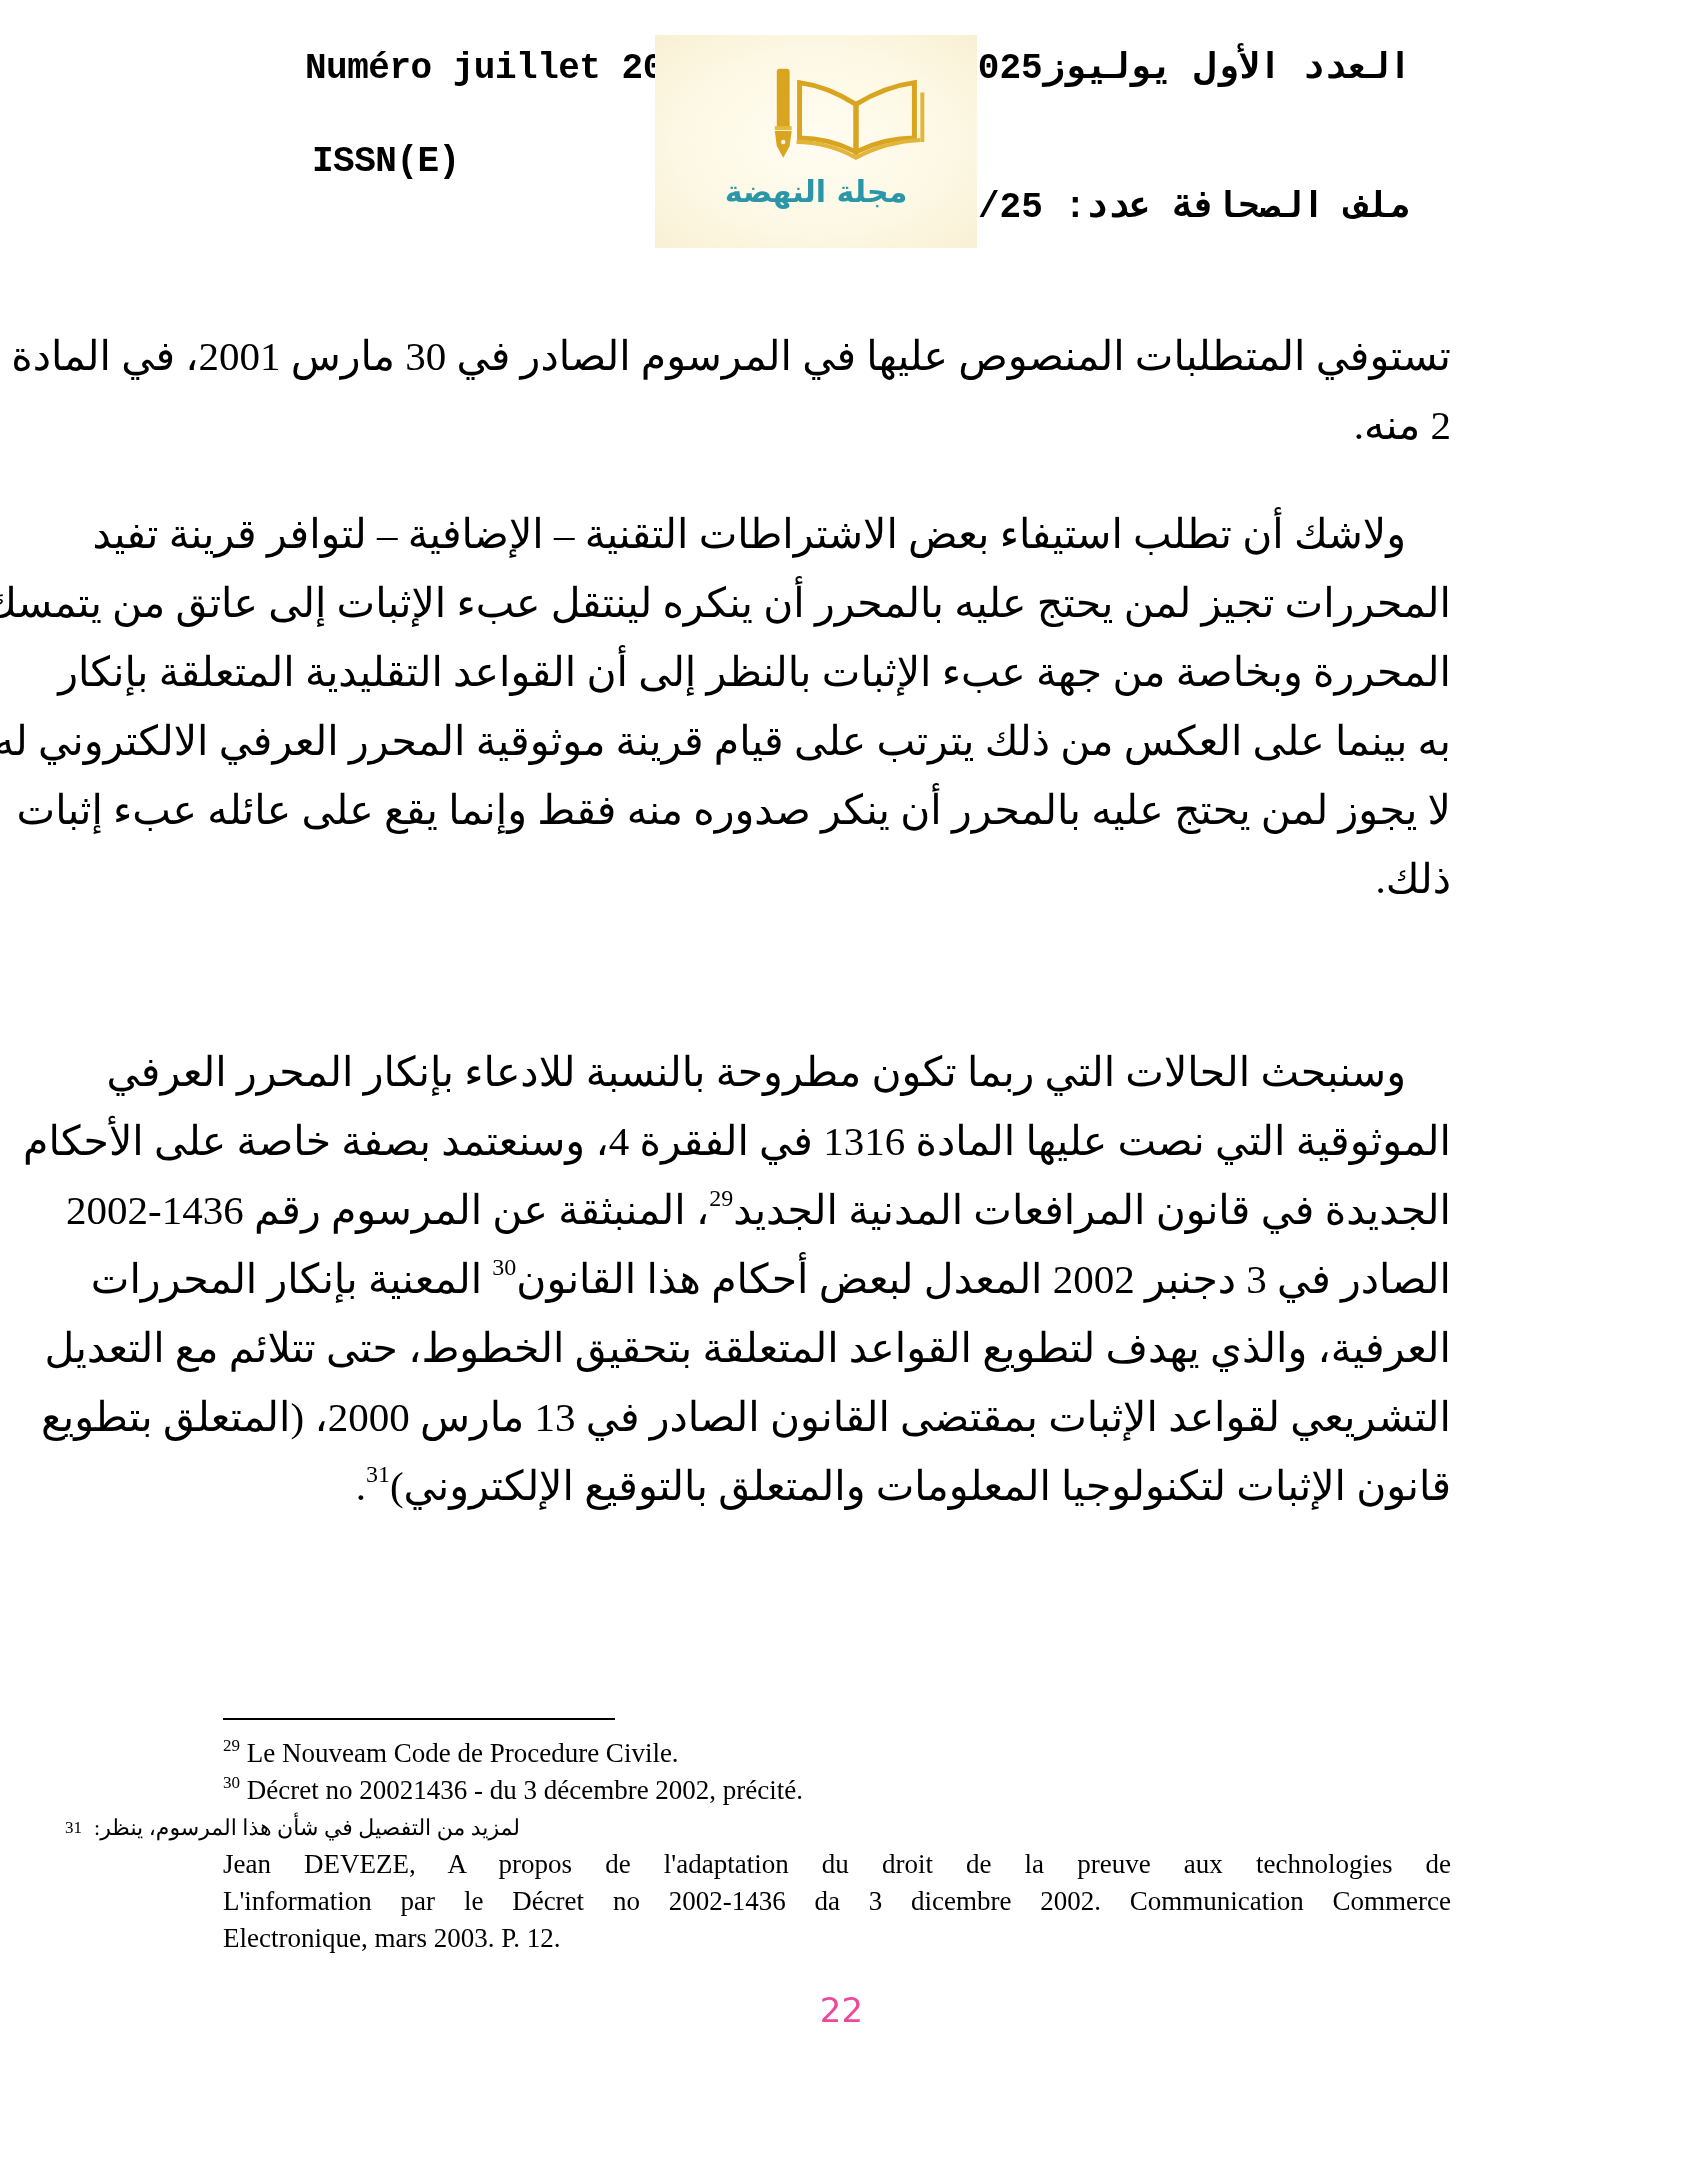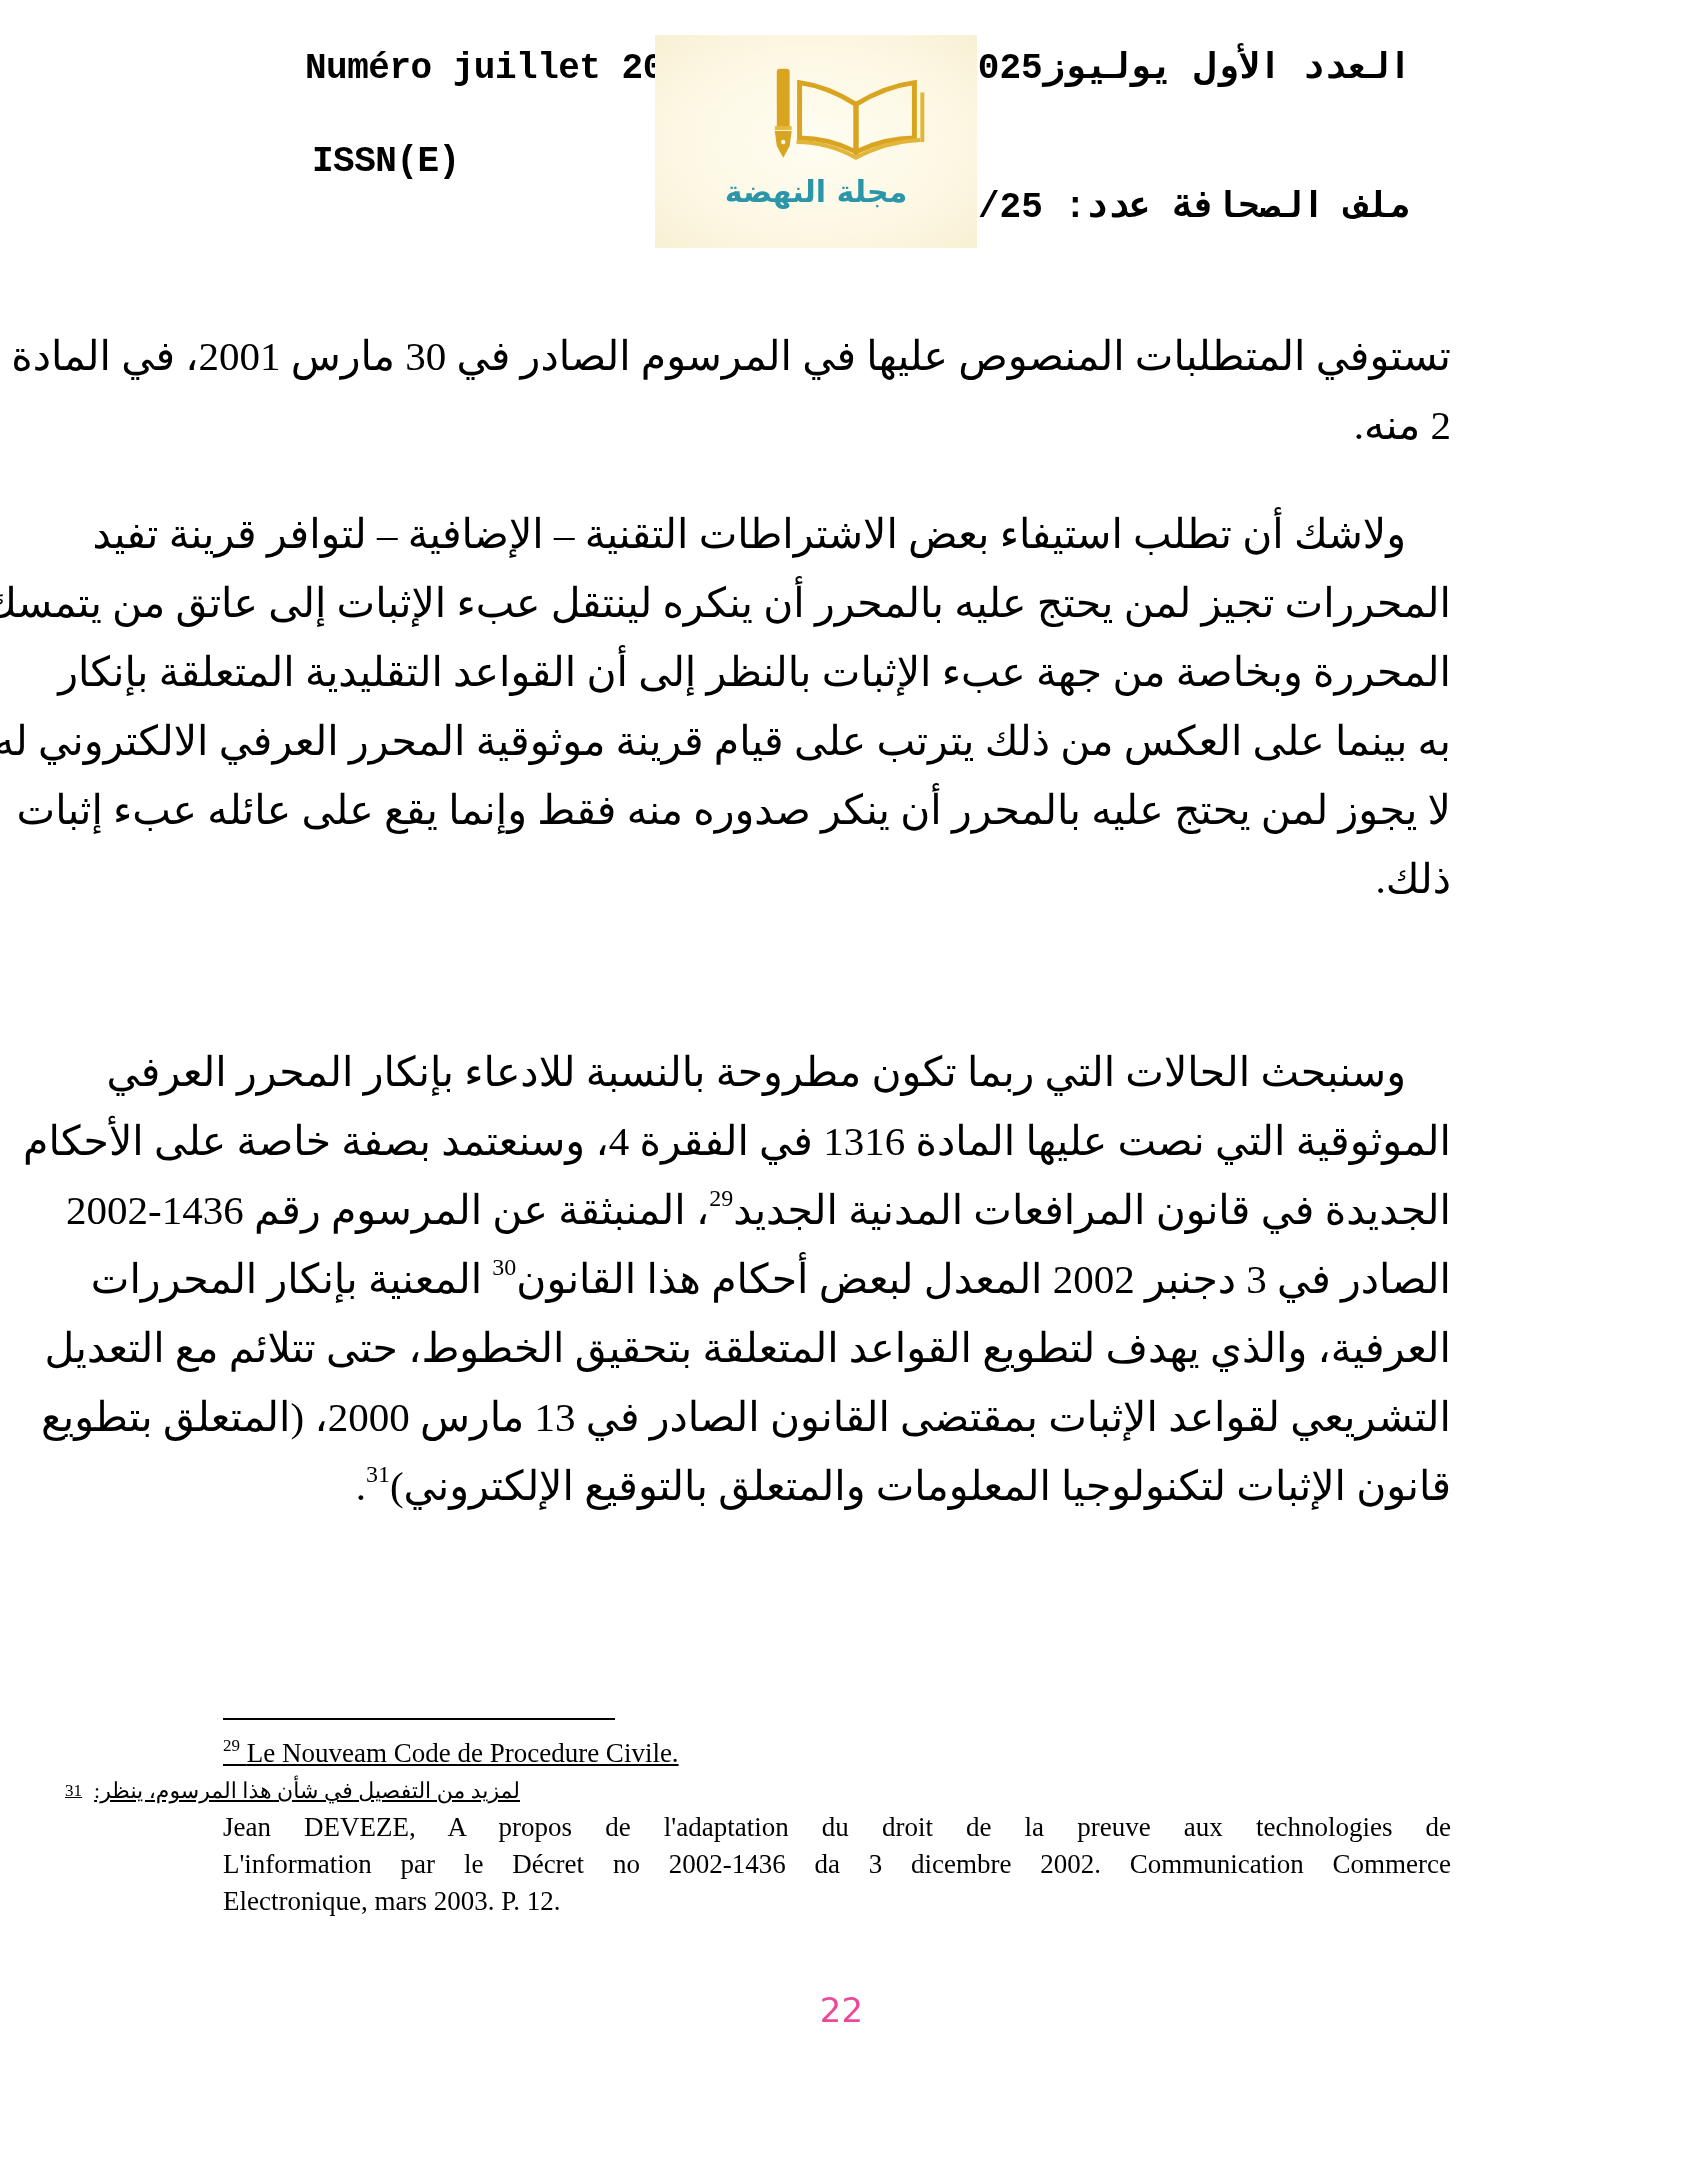--- a/index.html
+++ b/index.html
@@ -19,21 +19,21 @@
     .p1 { top: 322px; }
     .p2 { top: 500px; }
     .p3 { top: 1038px; }
     .line { display: block; text-align: justify; text-align-last: justify; white-space: nowrap; }
     .line.last { text-align-last: right; }
     .indent { padding-right: 45px; }
     sup { font-size: 24px; line-height: 0; vertical-align: 18px; }
     .fn-rule { position: absolute; left: 223px; top: 1718px; width: 392px; height: 2px; background: #000; }
     .footnotes { position: absolute; left: 223px; width: 1228px; top: 1735px;
                  font-family: "Liberation Serif", serif; font-size: 27px; line-height: 37px; }
-    .fn { white-space: nowrap; text-decoration: underline; }
+    .fn { white-space: nowrap; }
     .fn sup { font-size: 17px; vertical-align: 11px; }
     .fn-ar { direction: rtl; text-align: right; width: 297px; margin-left: 0; display: flex; flex-direction: row-reverse; justify-content: flex-end; gap: 12px; font-size: 22px; }
     .fn-ar .num { font-size: 17px; }
     .fn-en { text-align: justify; text-align-last: justify; white-space: nowrap; }
     .fn-en.last { text-align-last: left; }
     .page-num { position: absolute; left: 812px; top: 1990px; width: 59px; text-align: center;
                 font-family: "DejaVu Sans", sans-serif; font-size: 34px; color: #ec4899; }
   </style>
 </head>
 <body>
@@ -84,20 +84,24 @@
   <span class="line">التشريعي لقواعد الإثبات بمقتضى القانون الصادر في 13 مارس 2000، (المتعلق بتطويع</span>
   <span class="line last"><span>قانون الإثبات لتكنولوجيا المعلومات والمتعلق بالتوقيع الإلكتروني)</span><sup>31</sup><span>.</span></span>
 </div>
 
 <div class="fn-rule"></div>
 <div class="footnotes">
   <div class="fn">
     <sup>29</sup>
     <span>Le Nouveam Code de Procedure Civile.</span>
   </div>
+  <div class="fn">
+    <sup>30</sup>
+    <span>Décret no 20021436 -  du 3 décembre 2002, précité.</span>
+  </div>
   <div class="fn fn-ar">
     <span class="num">31</span>
     <span>لمزيد من التفصيل في شأن هذا المرسوم، ينظر:</span>
   </div>
   <div class="fn-en">Jean DEVEZE, A propos de l'adaptation du droit de la preuve aux technologies de</div>
   <div class="fn-en">L'information par le Décret no 2002-1436 da 3 dicembre 2002. Communication Commerce</div>
   <div class="fn-en last">Electronique, mars 2003. P. 12.</div>
 </div>
 
 <div class="page-num">22</div>

